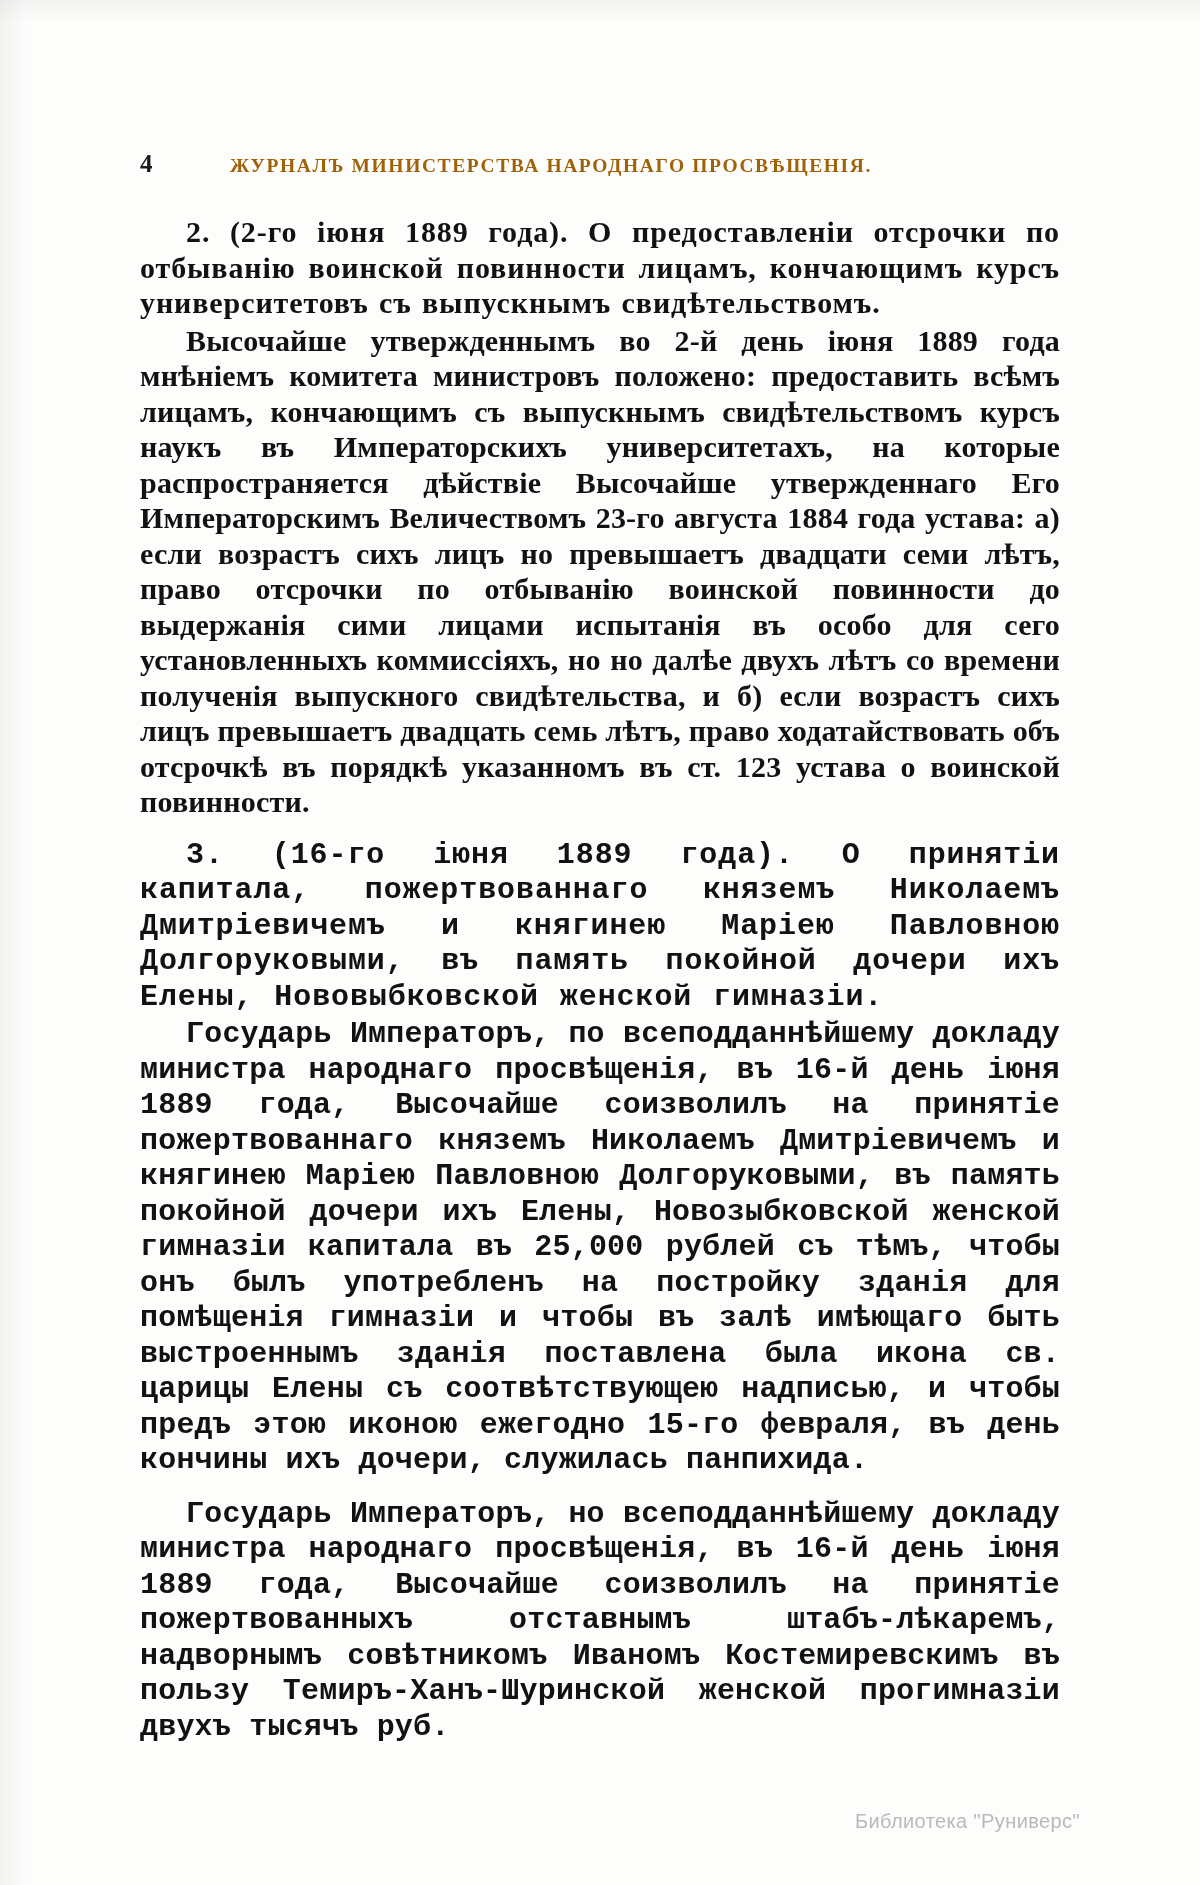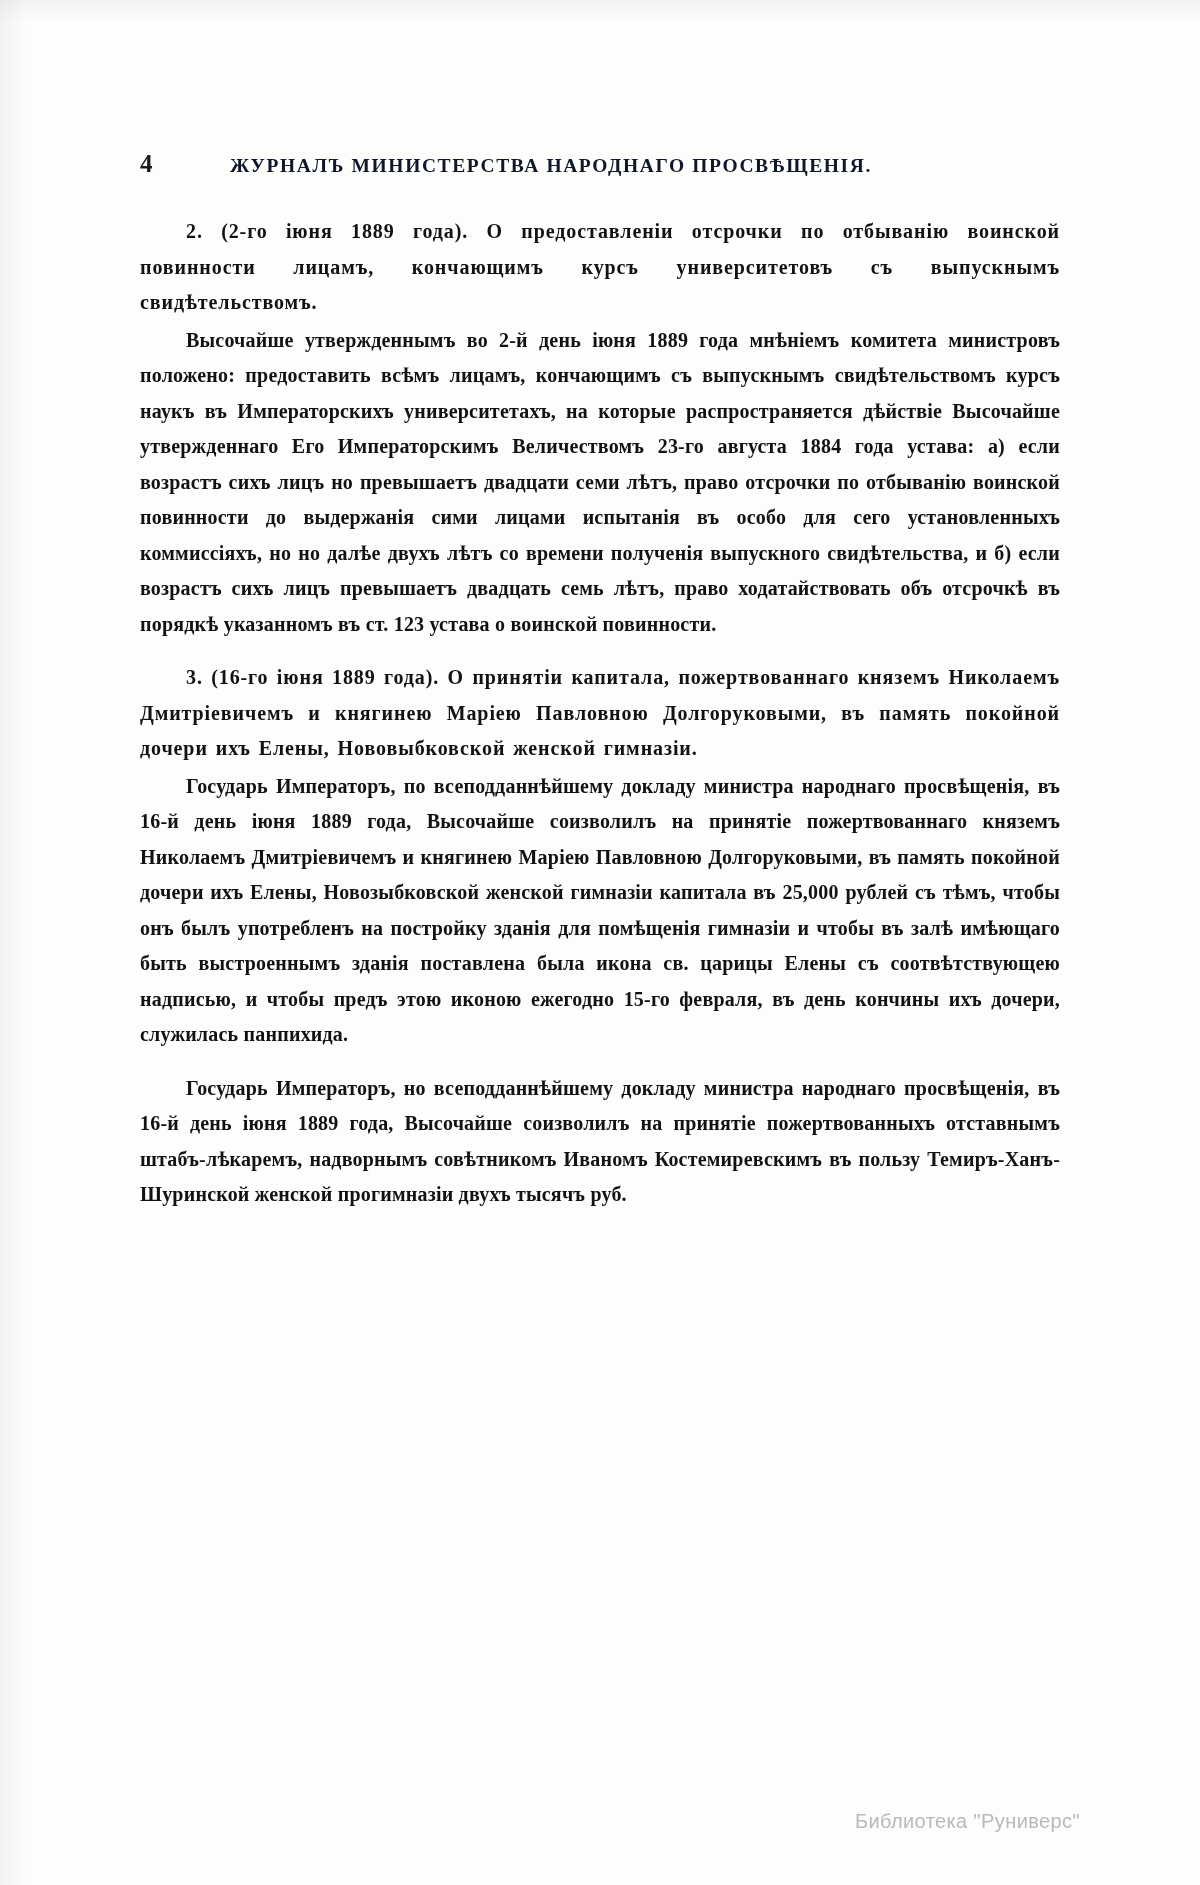--- a/index.html
+++ b/index.html
@@ -39,45 +39,46 @@
   .folio {
     font-size: 25px;
     font-weight: 600;
     width: 90px;
     color: #1a1a1a;
   }
   .head-title {
     font-size: 19.5px;
     font-weight: 700;
     letter-spacing: 1.6px;
-    color: #0f172a;
+    color: #a16207;
     white-space: nowrap;
   }
   
   .para {
-    font-size: 20px;
+    font-size: 30px;
     line-height: 35.5px;
     text-align: justify;
     text-justify: inter-word;
     color: #121212;
     margin: 0 0 2px 0;
     font-weight: 600;
   }
   .para.indent {
     text-indent: 46px;
   }
   .para.heading {
     text-indent: 46px;
     letter-spacing: 0.9px;
   }
   .block {
     margin-bottom: 18px;
   }
   .block + .block {
     margin-top: 16px;
+    font-family: Liberation Mono, monospace;
   }
   .spaced {
     letter-spacing: 1.1px;
     word-spacing: 2px;
   }
   .tight {
     letter-spacing: 0.2px;
   }
   
   .watermark {

